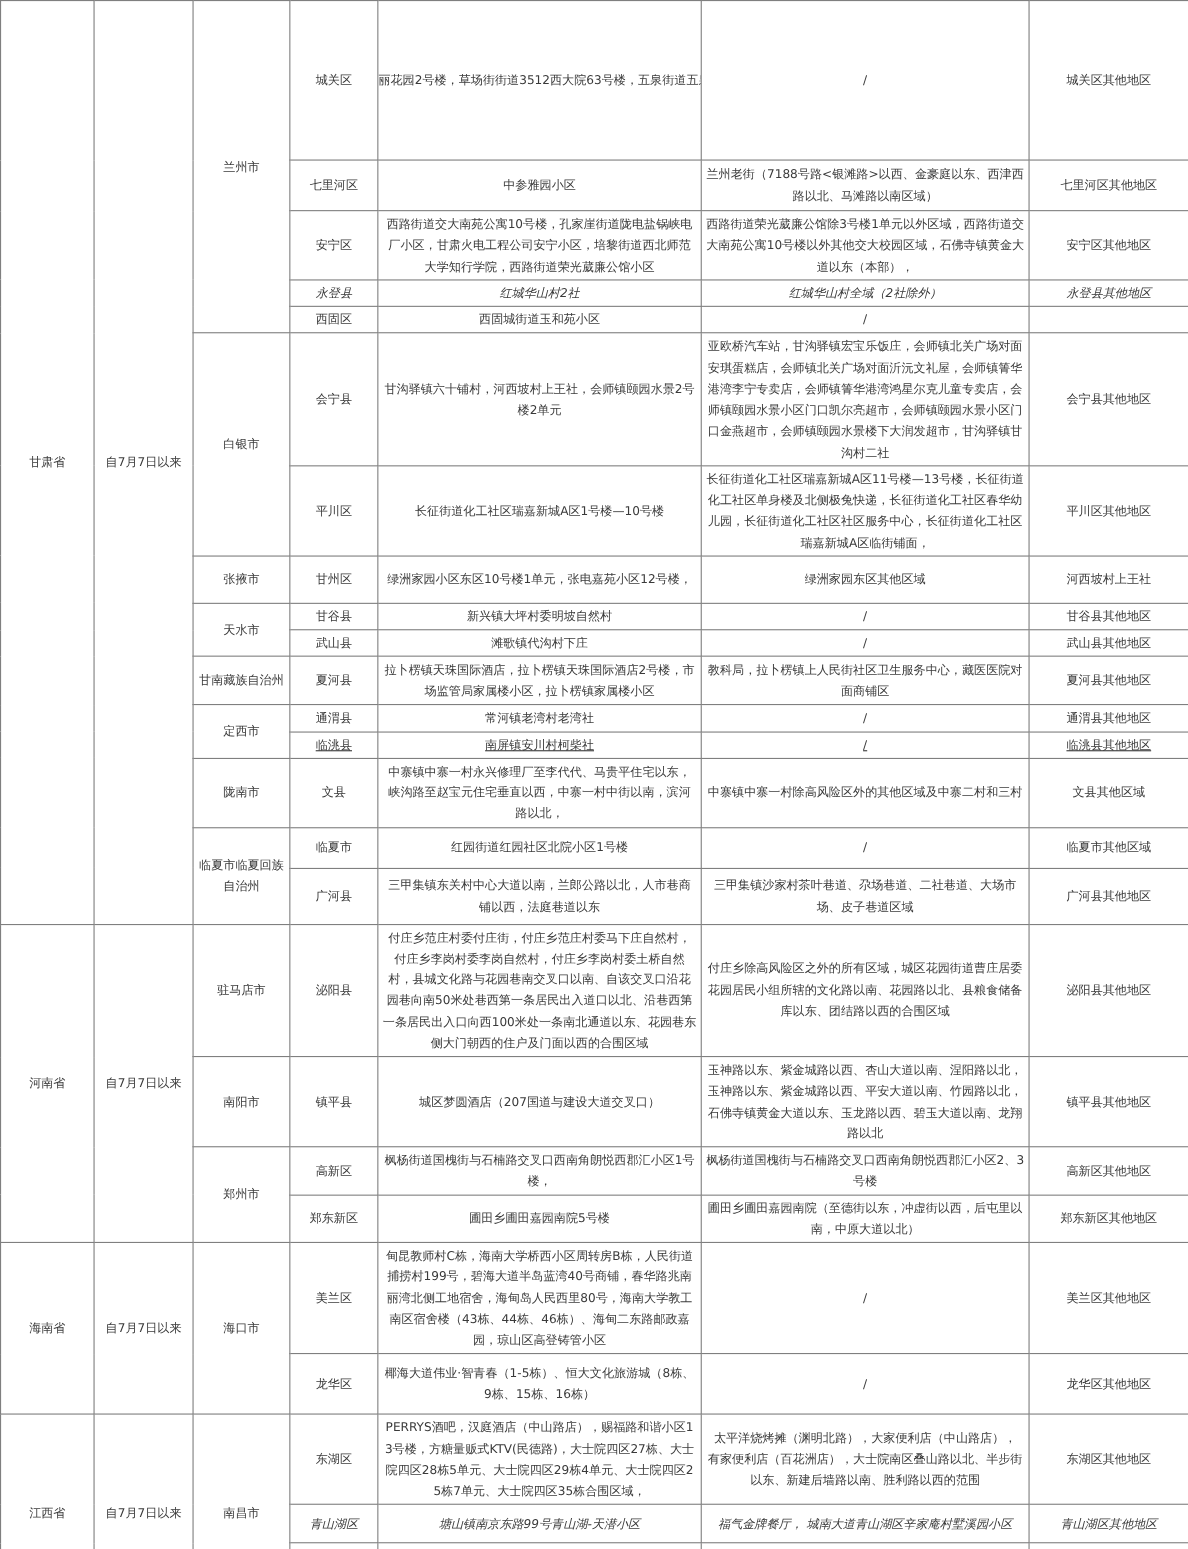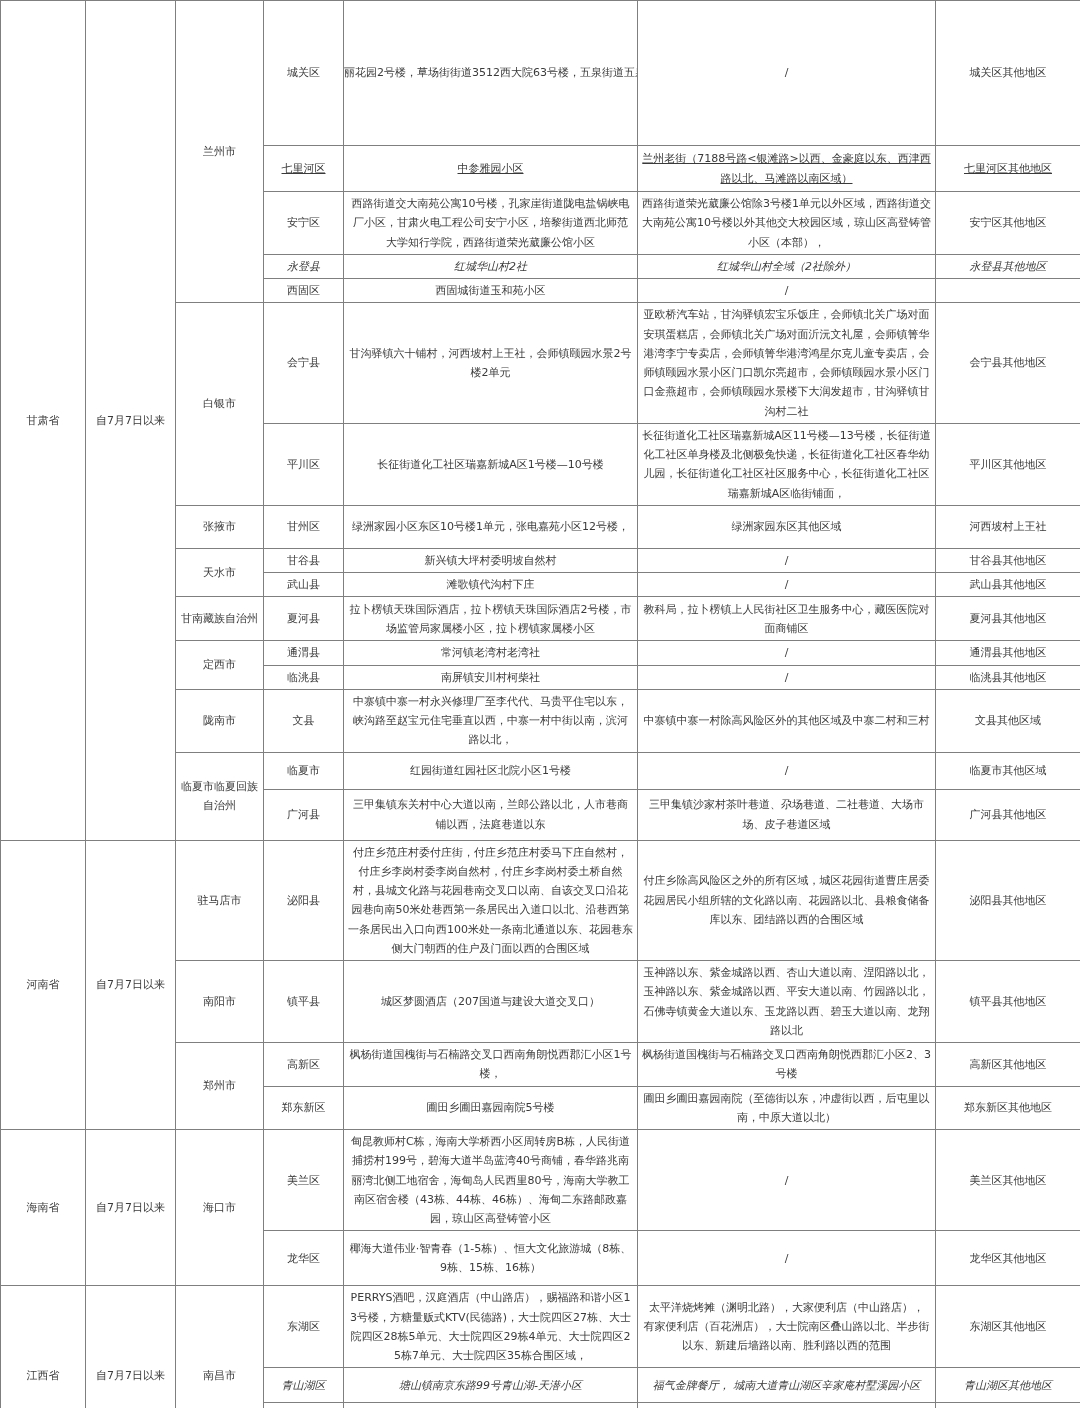--- a/index.html
+++ b/index.html
@@ -55,30 +55,30 @@
   <tbody id="tbody" data-name="table-body">
       <tr data-name="district-row" style="height: 145px;">
         <td data-name="province-cell" rowspan="16">甘肃省</td>
         <td data-name="date-cell" rowspan="16">自7月7日以来</td>
         <td data-name="city-cell" rowspan="5">兰州市</td>
         <td data-name="district-cell">城关区</td>
         <td data-name="high-risk-cell" class="clip">丽花园2号楼，草场街街道3512西大院63号楼，五泉街道五泉南路1</td>
         <td data-name="medium-risk-cell">/</td>
         <td data-name="other-area-cell">城关区其他地区</td>
       </tr>
-      <tr data-name="district-row" style="height: 46px; text-decoration: underline;">
+      <tr data-name="district-row" style="height: 46px;">
         <td data-name="district-cell">七里河区</td>
         <td data-name="high-risk-cell">中参雅园小区</td>
         <td data-name="medium-risk-cell">兰州老街（7188号路&lt;银滩路&gt;以西、金豪庭以东、西津西路以北、马滩路以南区域）</td>
         <td data-name="other-area-cell">七里河区其他地区</td>
       </tr>
       <tr data-name="district-row" style="height: 55px;">
         <td data-name="district-cell">安宁区</td>
         <td data-name="high-risk-cell">西路街道交大南苑公寓10号楼，孔家崖街道陇电盐锅峡电厂小区，甘肃火电工程公司安宁小区，培黎街道西北师范大学知行学院，西路街道荣光葳廉公馆小区</td>
-        <td data-name="medium-risk-cell">西路街道荣光葳廉公馆除3号楼1单元以外区域，西路街道交大南苑公寓10号楼以外其他交大校园区域，琼山区高登铸管小区（本部），</td>
+        <td data-name="medium-risk-cell">西路街道荣光葳廉公馆除3号楼1单元以外区域，西路街道交大南苑公寓10号楼以外其他交大校园区域，石佛寺镇黄金大道以东（本部），</td>
         <td data-name="other-area-cell">安宁区其他地区</td>
       </tr>
       <tr data-name="district-row" style="height: 23px; font-style: italic;">
         <td data-name="district-cell">永登县</td>
         <td data-name="high-risk-cell">红城华山村2社</td>
         <td data-name="medium-risk-cell">红城华山村全域（2社除外）</td>
         <td data-name="other-area-cell">永登县其他地区</td>
       </tr>
       <tr data-name="district-row" style="height: 22px; margin-top: 25px;">
         <td data-name="district-cell">西固区</td>
@@ -126,21 +126,21 @@
         <td data-name="medium-risk-cell">教科局，拉卜楞镇上人民街社区卫生服务中心，藏医医院对面商铺区</td>
         <td data-name="other-area-cell">夏河县其他地区</td>
       </tr>
       <tr data-name="district-row" style="height: 23px;">
         <td data-name="city-cell" rowspan="2">定西市</td>
         <td data-name="district-cell">通渭县</td>
         <td data-name="high-risk-cell">常河镇老湾村老湾社</td>
         <td data-name="medium-risk-cell">/</td>
         <td data-name="other-area-cell">通渭县其他地区</td>
       </tr>
-      <tr data-name="district-row" style="height: 22px;">
+      <tr data-name="district-row" style="height: 22px; text-decoration: underline;">
         <td data-name="district-cell">临洮县</td>
         <td data-name="high-risk-cell">南屏镇安川村柯柴社</td>
         <td data-name="medium-risk-cell">/</td>
         <td data-name="other-area-cell">临洮县其他地区</td>
       </tr>
       <tr data-name="district-row" style="height: 38px;">
         <td data-name="city-cell">陇南市</td>
         <td data-name="district-cell">文县</td>
         <td data-name="high-risk-cell">中寨镇中寨一村永兴修理厂至李代代、马贵平住宅以东，峡沟路至赵宝元住宅垂直以西，中寨一村中街以南，滨河路以北，</td>
         <td data-name="medium-risk-cell">中寨镇中寨一村除高风险区外的其他区域及中寨二村和三村</td>

